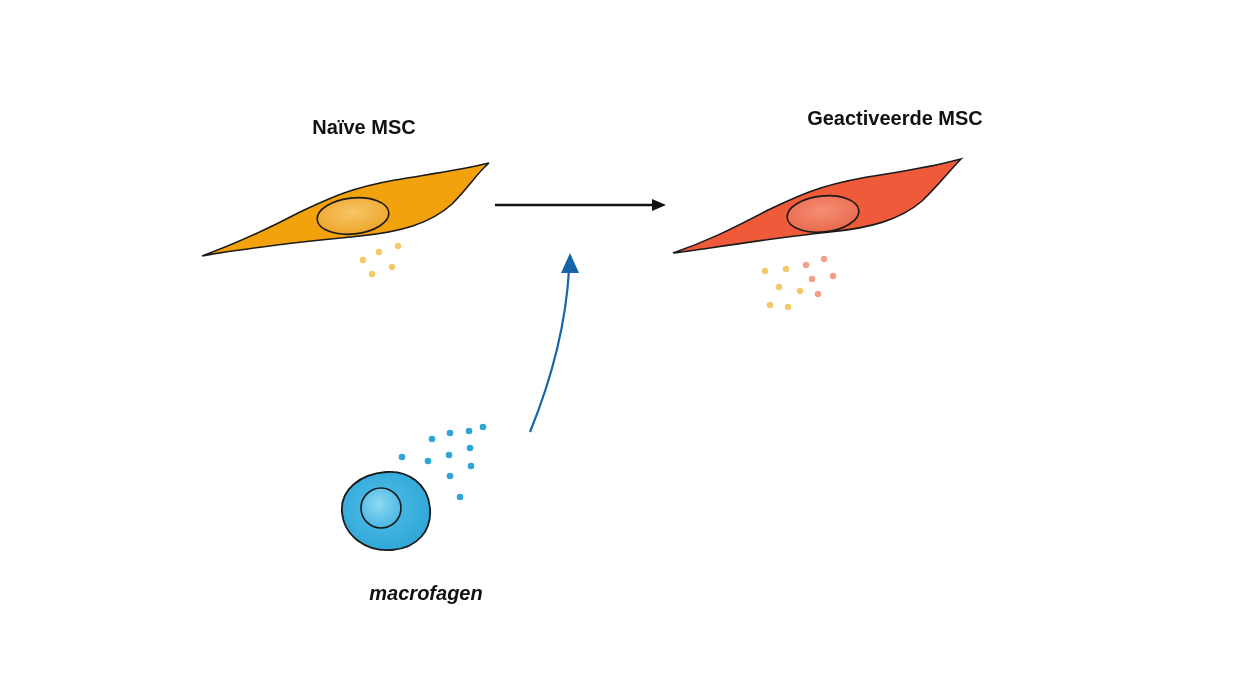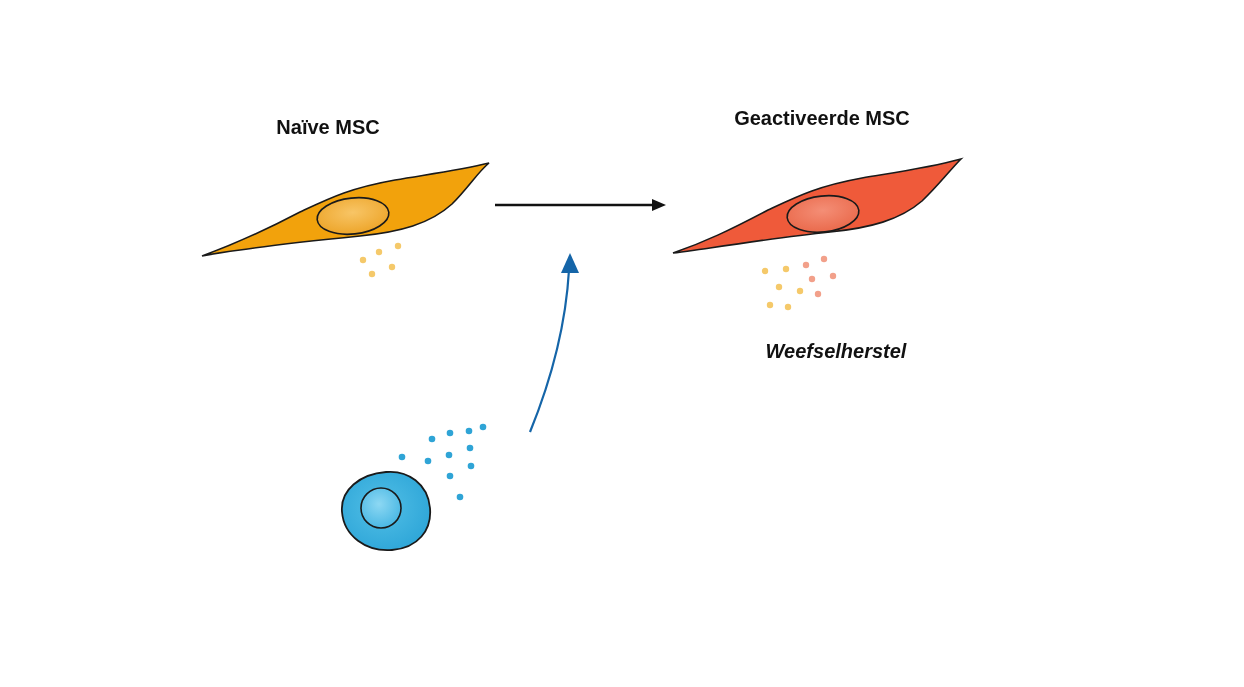--- a/index.html
+++ b/index.html
@@ -4,21 +4,21 @@
 <style>
   html, body { margin: 0; padding: 0; }
   body {
     width: 1244px; height: 687px; position: relative; overflow: hidden;
     background: #ffffff;
     font-family: "Liberation Sans", "DejaVu Sans", sans-serif;
   }
   .canvas { position: absolute; left: 0; top: 0; width: 1244px; height: 687px; }
   .label {
     position: absolute; color: #111111; font-weight: bold; white-space: nowrap;
-    text-align: right; transform: translateX(-50%);
+    text-align: right; transform: translateX(-50%); margin-left: 36px;
   }
   .title { font-size: 20px; }
   .caption { font-size: 20px; font-style: italic; line-height: 34px; }
   .caption span { display: block; }
 </style>
 </head>
 <body>
 
 <svg class="canvas" viewBox="0 0 1244 687" width="1244" height="687">
   <defs>
@@ -97,20 +97,20 @@
   </g>
 
   <g>
     <path d="M386,472 C408,470 428,484 430,508 C432,530 418,548 392,550 C366,552 344,536 342,512 C340,490 360,474 386,472 Z" fill="url(#gMacro)" stroke="#1a1a1a" stroke-width="1.8"></path>
     <circle cx="381" cy="508" r="20" fill="url(#gMacroNuc)" stroke="#1a1a1a" stroke-width="1.6"></circle>
   </g>
 </svg>
 
 <div class="label title" style="left:328px; top:116px;">Naïve MSC</div>
 
-<div class="label title" style="left:822px; top:107px;">Geactiveerde MSC</div>
+<div class="label title" style="left:859px; top:107px;">Geactiveerde MSC</div>
 
 <div class="label caption" style="left:836px; top:334px;">
-  <span>Weefselherstel</span>
 </div>
 
 <div class="label caption" style="left:390px; top:576px;">
+  <span>macrofagen</span>
 </div>
 
 </body></html>

